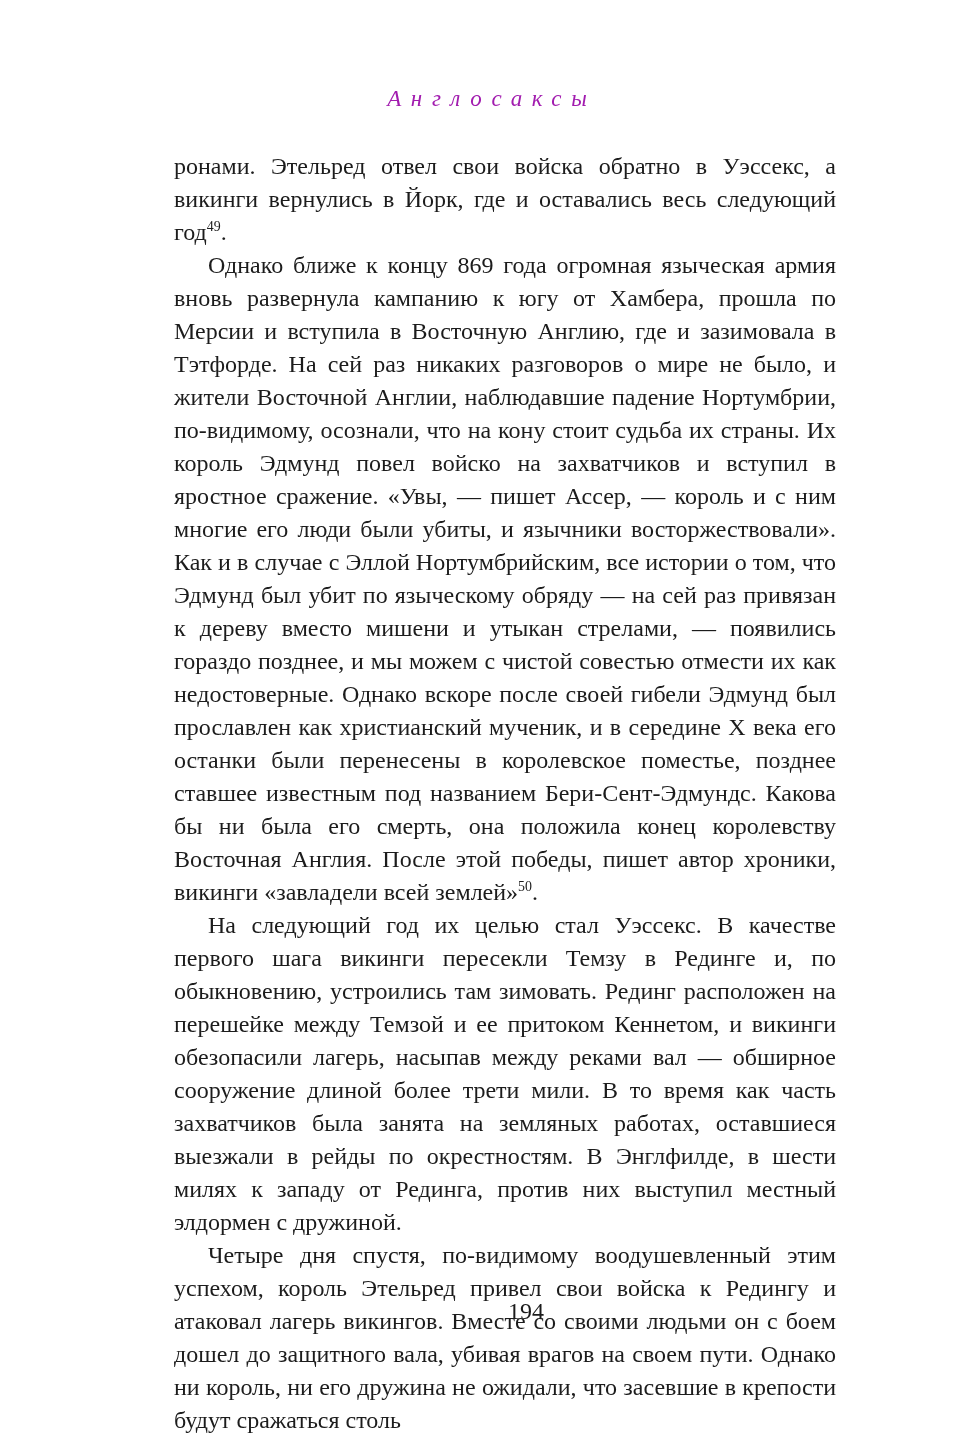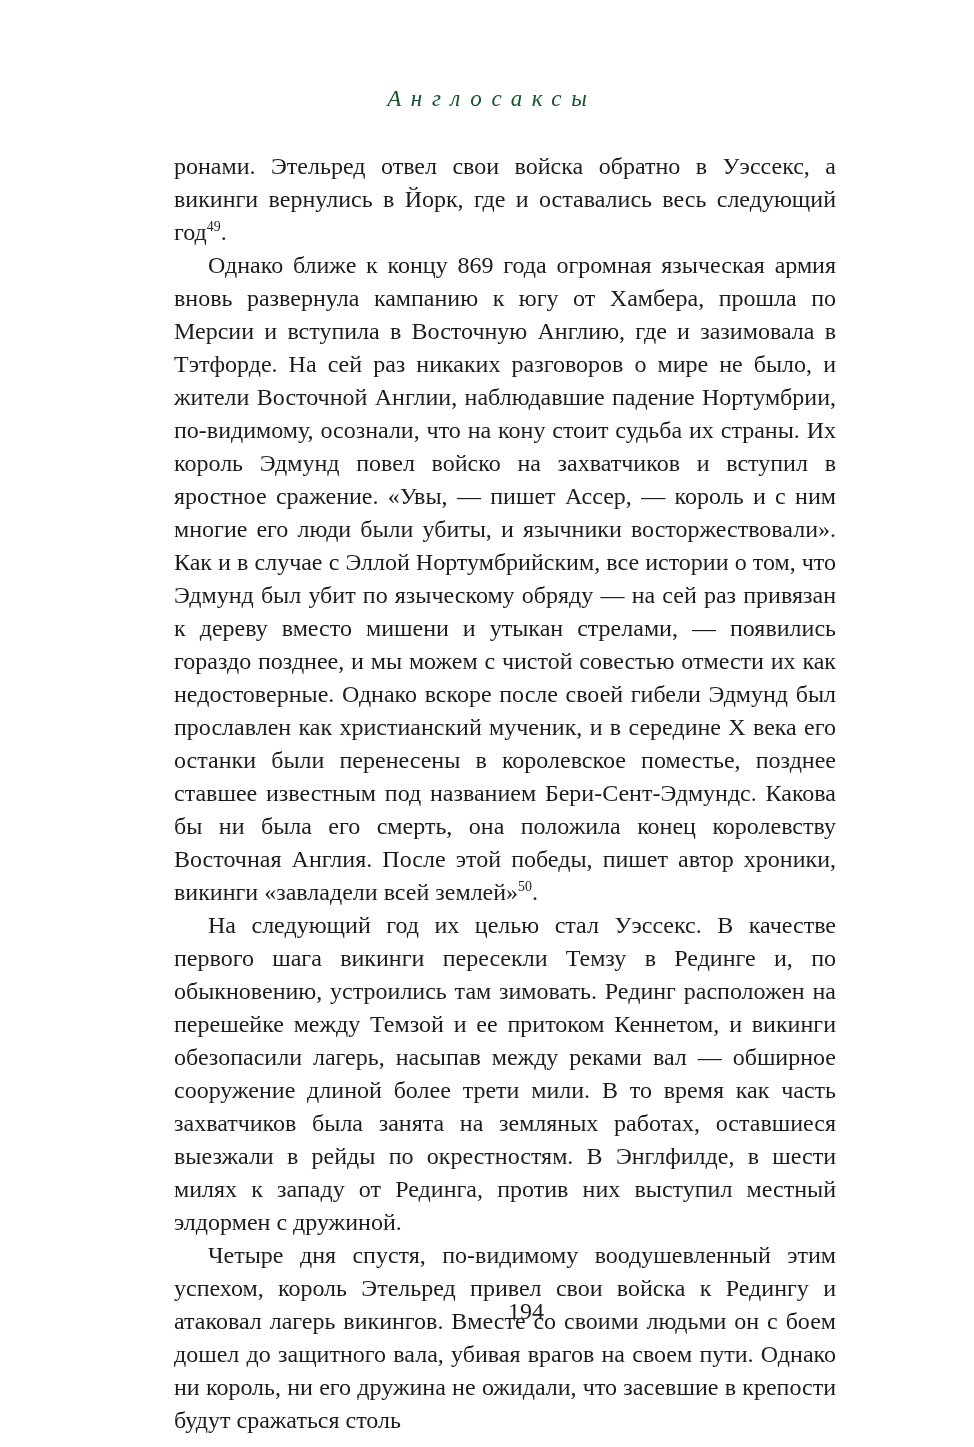--- a/index.html
+++ b/index.html
@@ -20,21 +20,21 @@
   .running-head {
     position: absolute;
     top: 86px;
     left: 0;
     width: 100%;
     text-align: center;
     font-style: italic;
     font-size: 23px;
     letter-spacing: 0.42em;
     text-indent: 0.42em; 
-    color: #14532d;
+    color: #a21caf;
   }
   .body-text {
     position: absolute;
     top: 150px;
     left: 174px;
     width: 662px;
     font-size: 24px;
     line-height: 33px;
     text-align: justify;
     color: #1c1c1c;

